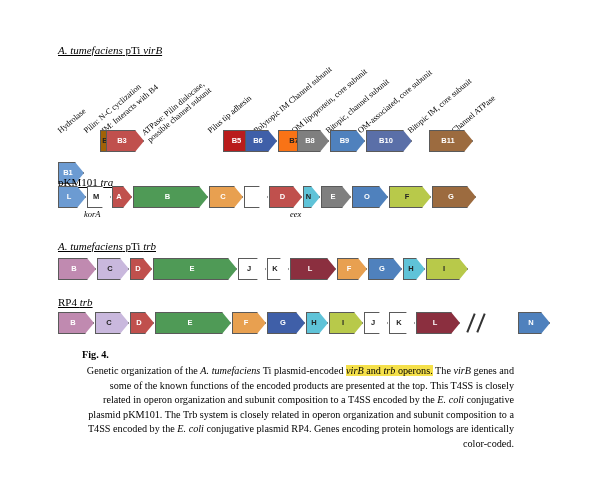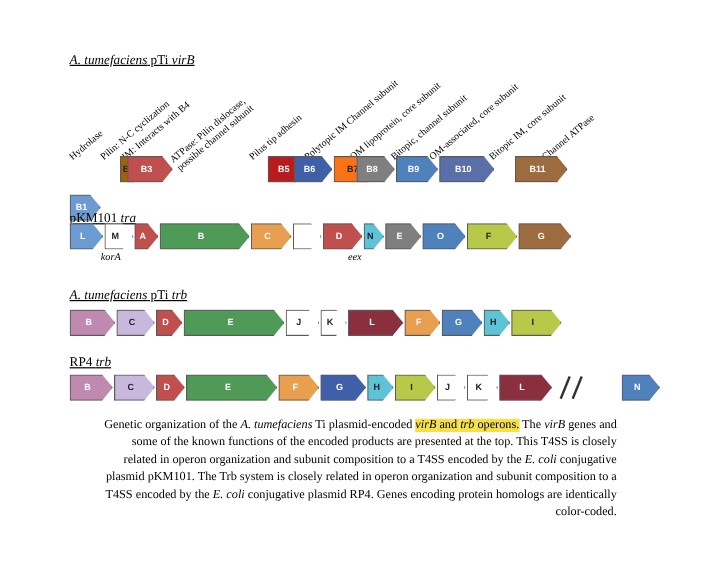--- a/index.html
+++ b/index.html
@@ -183,16 +183,17 @@
         <div class="gene dark-text" style="left: 248px; width: 22px; background: rgb(95, 195, 216);">H</div>
         <div class="gene dark-text" style="left: 271px; width: 34px; background: rgb(184, 201, 74);">I</div>
         <div class="gene dark-text" style="left: 306px; width: 24px; background: rgb(255, 255, 255);">J</div>
         <div class="gene dark-text" style="left: 331px; width: 26px; background: rgb(255, 255, 255);">K</div>
         <div class="gene" style="left: 358px; width: 44px; background: rgb(139, 47, 63);">L</div>
         <div class="gene" style="left: 460px; width: 32px; background: rgb(79, 129, 189);">N</div>
       </div>
   </div>
 
   <div class="caption">
+    <span class="figlabel">Fig. 4.</span>
     <span class="cap-body" id="caption-body">Genetic organization of the <i>A. tumefaciens</i> Ti plasmid-encoded <span class="hl"><i>virB</i></span><span class="hl"> and </span><span class="hl"><i>trb</i></span><span class="hl"> operons.</span> The <i>virB</i> genes and some of the known functions of the encoded products are presented at the top. This T4SS is closely related in operon organization and subunit composition to a T4SS encoded by the <i>E. coli</i> conjugative plasmid pKM101. The Trb system is closely related in operon organization and subunit composition to a T4SS encoded by the <i>E. coli</i> conjugative plasmid RP4. Genes encoding protein homologs are identically color-coded.</span>
   </div>
 
 </div>
 
 </body></html>

